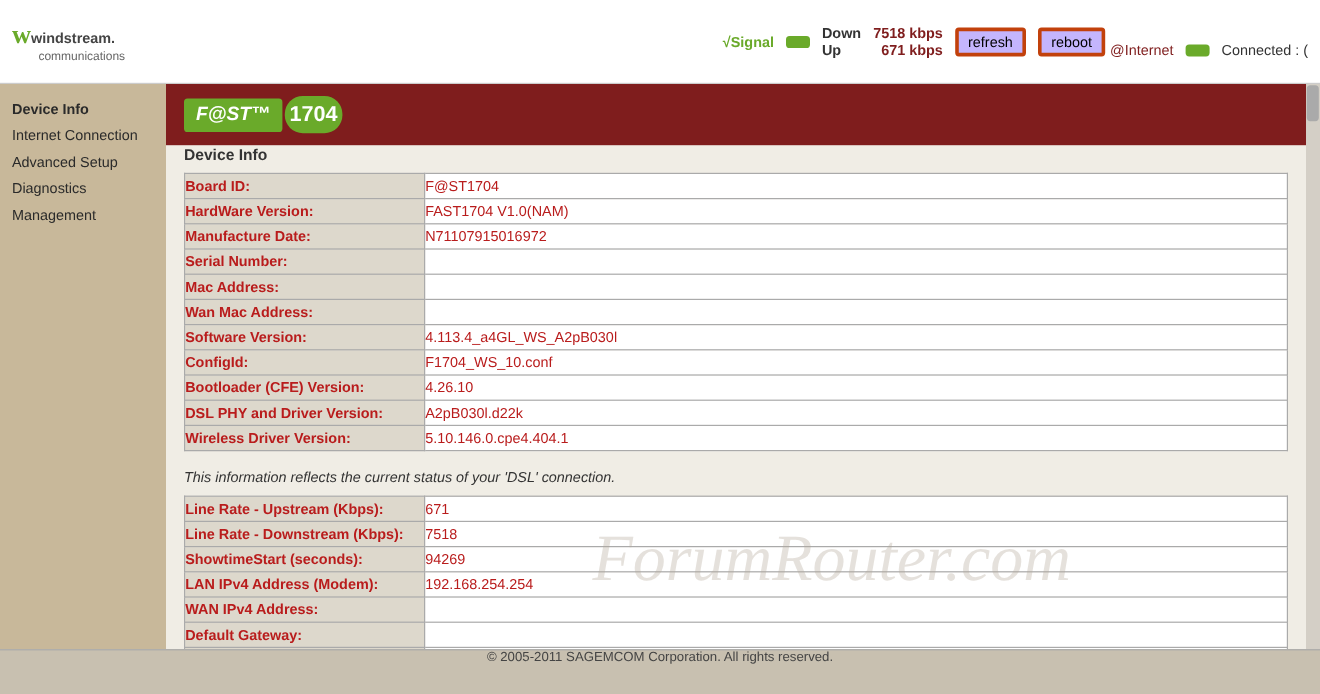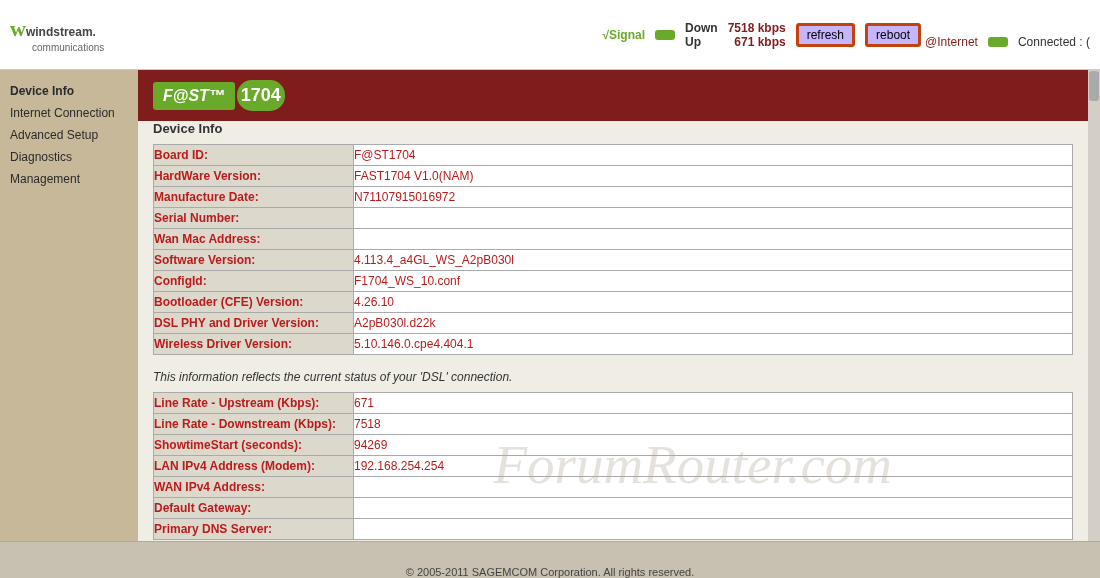--- a/index.html
+++ b/index.html
@@ -148,21 +148,21 @@
       font-size: 12px;
       color: #333;
       font-style: italic;
     }
 
     
     #footer {
       height: 37px;
       background: #c8c0b0;
       display: flex;
-      align-items: flex-end;
+      align-items: flex-start;
       justify-content: center;
       font-size: 11px;
       color: #444;
       border-top: 1px solid #aaa;
       position: absolute;
       bottom: 0;
       width: 100%;
     }
 
     
@@ -248,20 +248,24 @@
           </tr>
           <tr>
             <td>Manufacture Date:</td>
             <td>N71107915016972</td>
           </tr>
           <tr>
             <td>Serial Number:</td>
             <td></td>
           </tr>
           <tr>
+            <td>Mac Address:</td>
+            <td></td>
+          </tr>
+          <tr>
             <td>Wan Mac Address:</td>
             <td></td>
           </tr>
           <tr>
             <td>Software Version:</td>
             <td>4.113.4_a4GL_WS_A2pB030l</td>
           </tr>
           <tr>
             <td>ConfigId:</td>
             <td>F1704_WS_10.conf</td>

